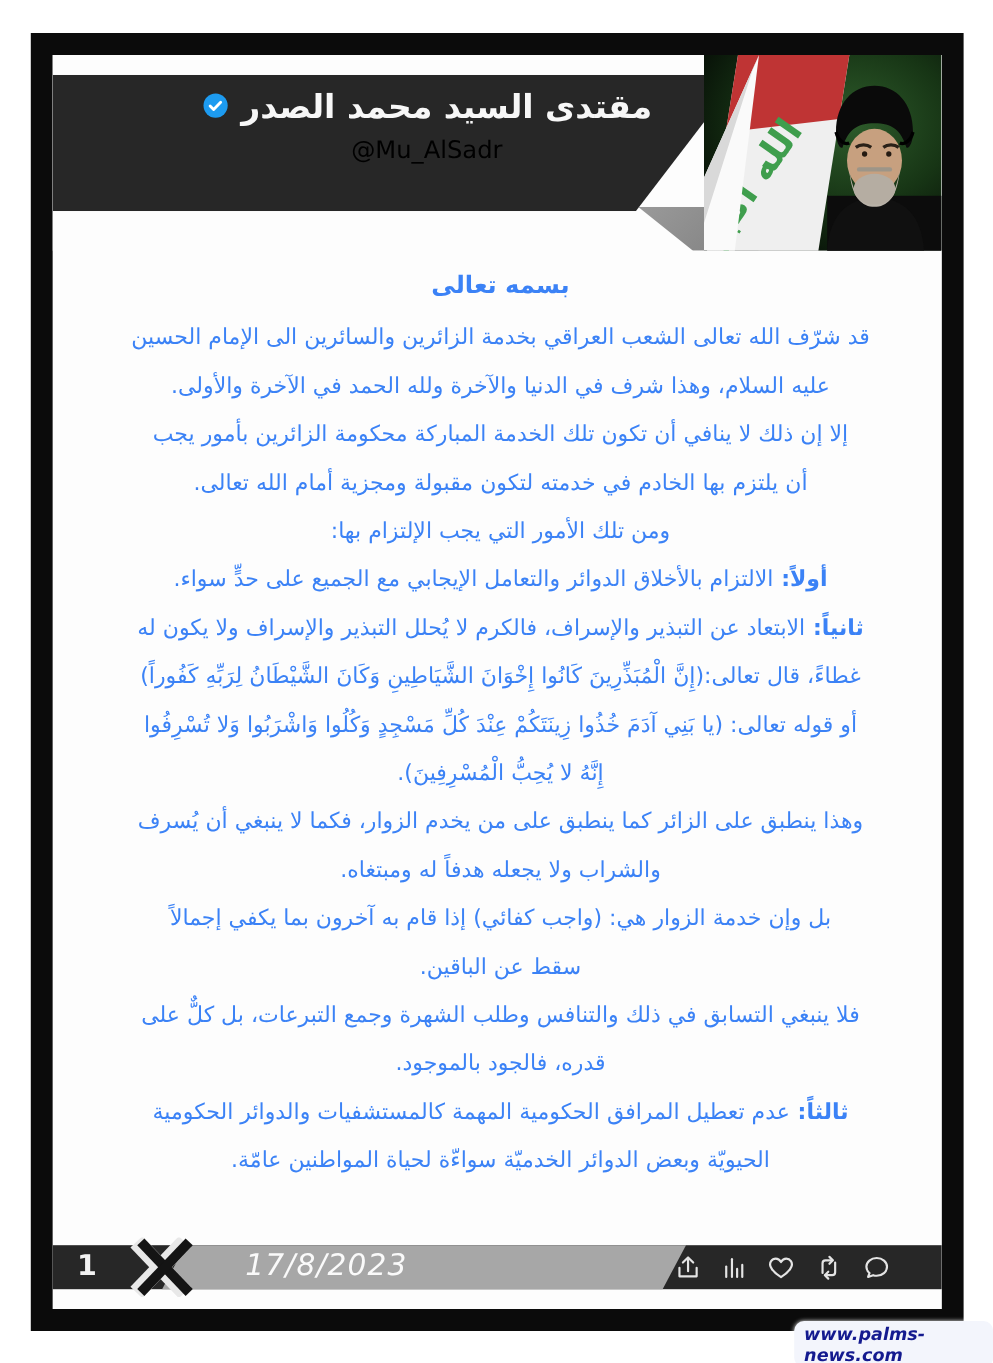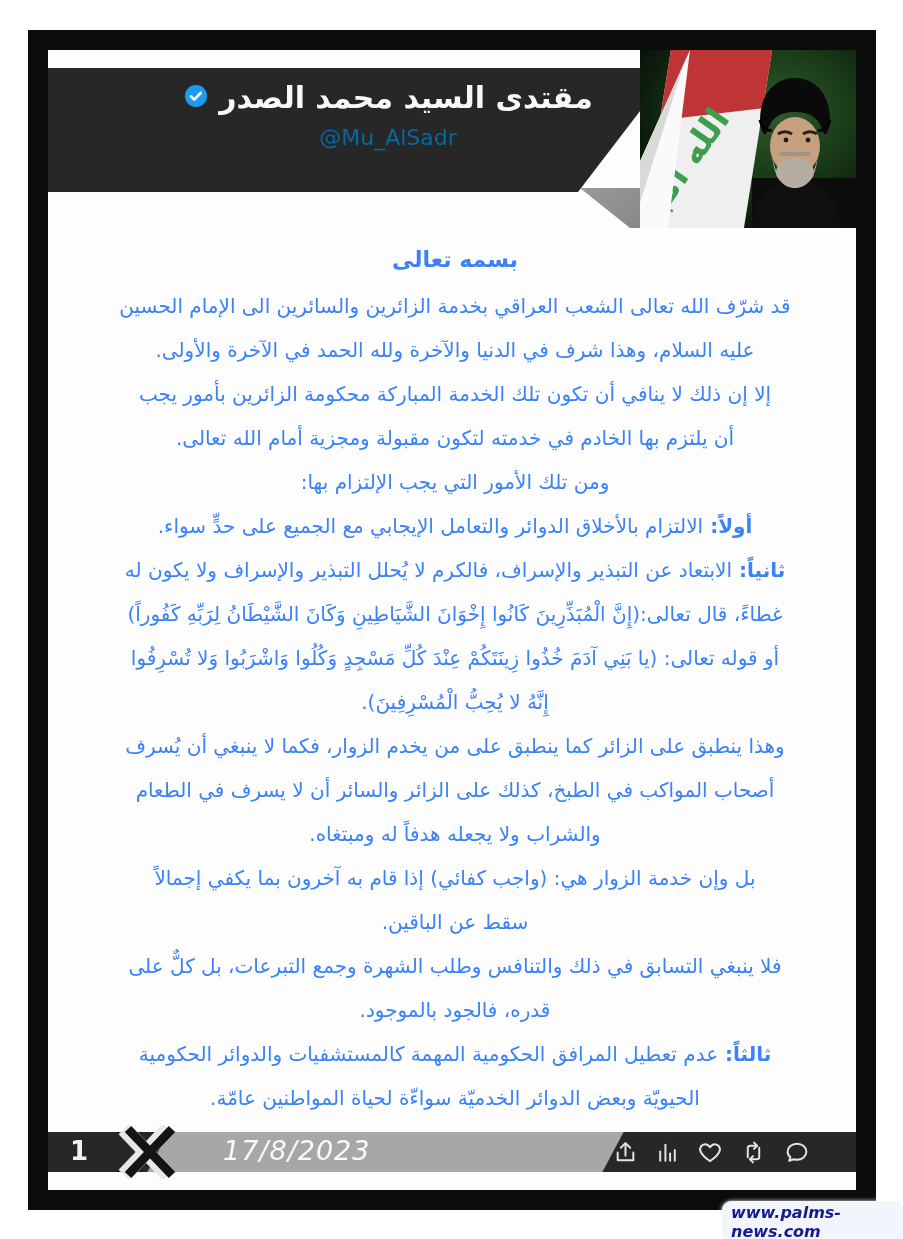--- a/index.html
+++ b/index.html
@@ -12,21 +12,21 @@
   
   .header{position:absolute;left:0;top:0;width:808px;height:178px;background:#fdfdfd;}
   .darkbar{position:absolute;left:0;top:18px;width:660px;height:124px;background:#272727;
            clip-path:polygon(0 0,625px 0,530px 124px,0 124px);}
   .gray-tail{position:absolute;left:532px;top:138px;width:110px;height:40px;
              background:linear-gradient(135deg,#9a9a9a,#7f7f7f);
              clip-path:polygon(0 0,60px 0,110px 40px,50px 40px);}
   .id-block{position:absolute;left:40px;top:30px;width:600px;text-align:center;color:#fff;}
   .name-row{direction:rtl;display:flex;align-items:center;justify-content:center;gap:10px;text-align:right;}
   .name{font-size:30px;font-weight:bold;color:#f7f7f7;letter-spacing:0;}
-  .handle{margin-top:10px;font-size:22px;color:#0369a1;direction:ltr;}
+  .handle{margin-top:10px;font-size:22px;color:#000000;direction:ltr;}
   .photo{position:absolute;left:592px;top:0;width:216px;height:178px;}
 
   
   .doc{position:absolute;top:186px;left:40px;width:734px;direction:rtl;text-align:center;
        color:#3b82f6;font-size:20px;}
   .doc .head{font-weight:bold;font-size:22px;height:48px;line-height:48px;}
   .ln{height:44px;line-height:44px;white-space:nowrap;}
   .pre{font-weight:bold;}
   .pre:not(:empty){margin-inline-end:7px;}
 
@@ -114,21 +114,20 @@
         <div class="ln"><strong class="pre"></strong><span>عليه السلام، وهذا شرف في الدنيا والآخرة ولله الحمد في الآخرة والأولى.</span></div>
         <div class="ln"><strong class="pre"></strong><span>إلا إن ذلك لا ينافي أن تكون تلك الخدمة المباركة محكومة الزائرين بأمور يجب</span></div>
         <div class="ln"><strong class="pre"></strong><span>أن يلتزم بها الخادم في خدمته لتكون مقبولة ومجزية أمام الله تعالى.</span></div>
         <div class="ln"><strong class="pre"></strong><span>ومن تلك الأمور التي يجب الإلتزام بها:</span></div>
         <div class="ln"><strong class="pre">أولاً:</strong><span>الالتزام بالأخلاق الدوائر والتعامل الإيجابي مع الجميع على حدٍّ سواء.</span></div>
         <div class="ln"><strong class="pre">ثانياً:</strong><span>الابتعاد عن التبذير والإسراف، فالكرم لا يُحلل التبذير والإسراف ولا يكون له</span></div>
         <div class="ln"><strong class="pre"></strong><span>غطاءً، قال تعالى:(إِنَّ الْمُبَذِّرِينَ كَانُوا إِخْوَانَ الشَّيَاطِينِ وَكَانَ الشَّيْطَانُ لِرَبِّهِ كَفُوراً)</span></div>
         <div class="ln"><strong class="pre"></strong><span>أو قوله تعالى: (يا بَنِي آدَمَ خُذُوا زِينَتَكُمْ عِنْدَ كُلِّ مَسْجِدٍ وَكُلُوا وَاشْرَبُوا وَلا تُسْرِفُوا</span></div>
         <div class="ln"><strong class="pre"></strong><span>إِنَّهُ لا يُحِبُّ الْمُسْرِفِينَ).</span></div>
         <div class="ln"><strong class="pre"></strong><span>وهذا ينطبق على الزائر كما ينطبق على من يخدم الزوار، فكما لا ينبغي أن يُسرف</span></div>
-        <div class="ln"><strong class="pre"></strong><span>أصحاب المواكب في الطبخ، كذلك على الزائر والسائر أن لا يسرف في الطعام</span></div>
         <div class="ln"><strong class="pre"></strong><span>والشراب ولا يجعله هدفاً له ومبتغاه.</span></div>
         <div class="ln"><strong class="pre"></strong><span>بل وإن خدمة الزوار هي: (واجب كفائي) إذا قام به آخرون بما يكفي إجمالاً</span></div>
         <div class="ln"><strong class="pre"></strong><span>سقط عن الباقين.</span></div>
         <div class="ln"><strong class="pre"></strong><span>فلا ينبغي التسابق في ذلك والتنافس وطلب الشهرة وجمع التبرعات، بل كلٌّ على</span></div>
         <div class="ln"><strong class="pre"></strong><span>قدره، فالجود بالموجود.</span></div>
         <div class="ln"><strong class="pre">ثالثاً:</strong><span>عدم تعطيل المرافق الحكومية المهمة كالمستشفيات والدوائر الحكومية</span></div>
         <div class="ln"><strong class="pre"></strong><span>الحيويّة وبعض الدوائر الخدميّة سواءّة لحياة المواطنين عامّة.</span></div>
       </div>
 
       <div class="footbar">

